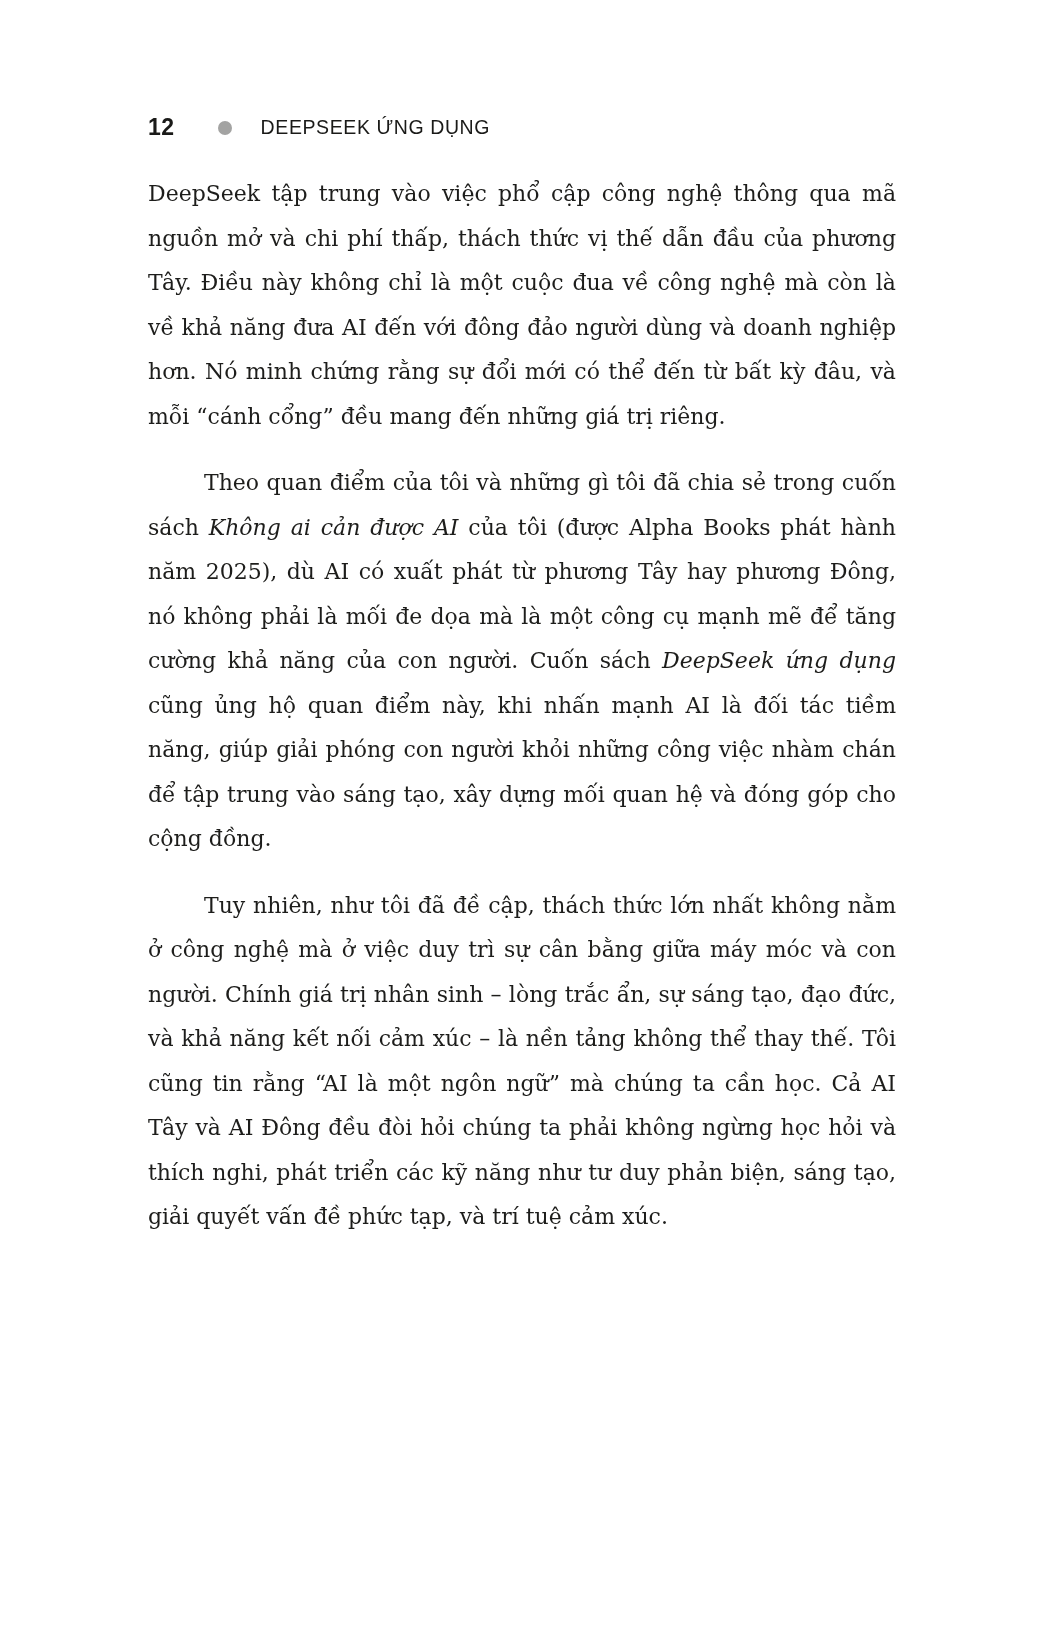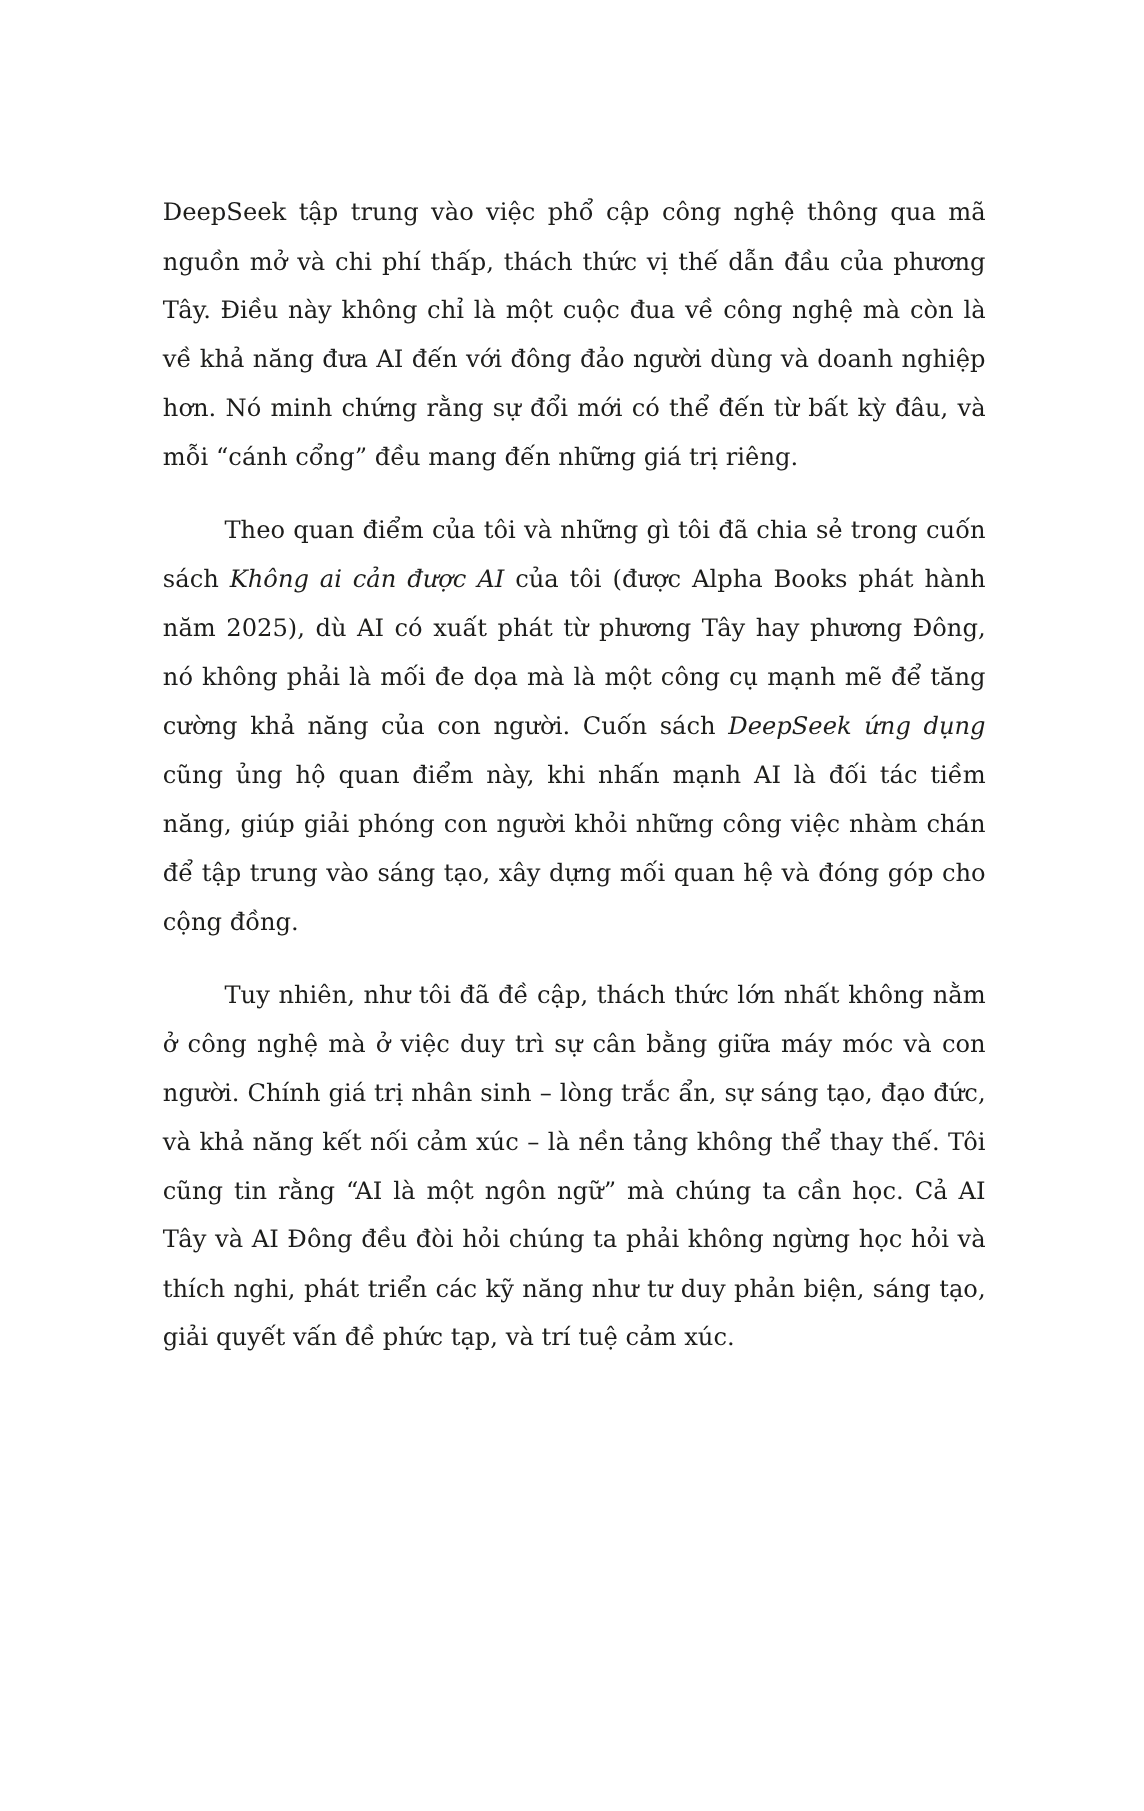--- a/index.html
+++ b/index.html
@@ -63,20 +63,25 @@
     text-indent: 56px;
     margin-top: 22px;
   }
   .body-text em { font-style: italic; }
 </style>
 </head>
 <body>
 
 <div class="page">
 
+  <header class="page-header">
+    <span class="page-number">12</span>
+    <span class="bullet"></span>
+    <span class="book-title">DEEPSEEK ỨNG DỤNG</span>
+  </header>
 
   <main class="body-text">
       <p><span>DeepSeek tập trung vào việc phổ cập công nghệ thông qua mã nguồn mở và chi phí thấp, thách thức vị thế dẫn đầu của phương Tây. Điều này không chỉ là một cuộc đua về công nghệ mà còn là về khả năng đưa AI đến với đông đảo người dùng và doanh nghiệp hơn. Nó minh chứng rằng sự đổi mới có thể đến từ bất kỳ đâu, và mỗi “cánh cổng” đều mang đến những giá trị riêng.</span></p>
       <p class="indent"><span>Theo quan điểm của tôi và những gì tôi đã chia sẻ trong cuốn sách </span><em>Không ai cản được AI</em><span> của tôi (được Alpha Books phát hành năm 2025), dù AI có xuất phát từ phương Tây hay phương Đông, nó không phải là mối đe dọa mà là một công cụ mạnh mẽ để tăng cường khả năng của con người. Cuốn sách </span><em>DeepSeek ứng dụng</em><span> cũng ủng hộ quan điểm này, khi nhấn mạnh AI là đối tác tiềm năng, giúp giải phóng con người khỏi những công việc nhàm chán để tập trung vào sáng tạo, xây dựng mối quan hệ và đóng góp cho cộng đồng.</span></p>
       <p class="indent"><span>Tuy nhiên, như tôi đã đề cập, thách thức lớn nhất không nằm ở công nghệ mà ở việc duy trì sự cân bằng giữa máy móc và con người. Chính giá trị nhân sinh – lòng trắc ẩn, sự sáng tạo, đạo đức, và khả năng kết nối cảm xúc – là nền tảng không thể thay thế. Tôi cũng tin rằng “AI là một ngôn ngữ” mà chúng ta cần học. Cả AI Tây và AI Đông đều đòi hỏi chúng ta phải không ngừng học hỏi và thích nghi, phát triển các kỹ năng như tư duy phản biện, sáng tạo, giải quyết vấn đề phức tạp, và trí tuệ cảm xúc.</span></p>
     </main>
 
 </div>
 
 </body></html>

